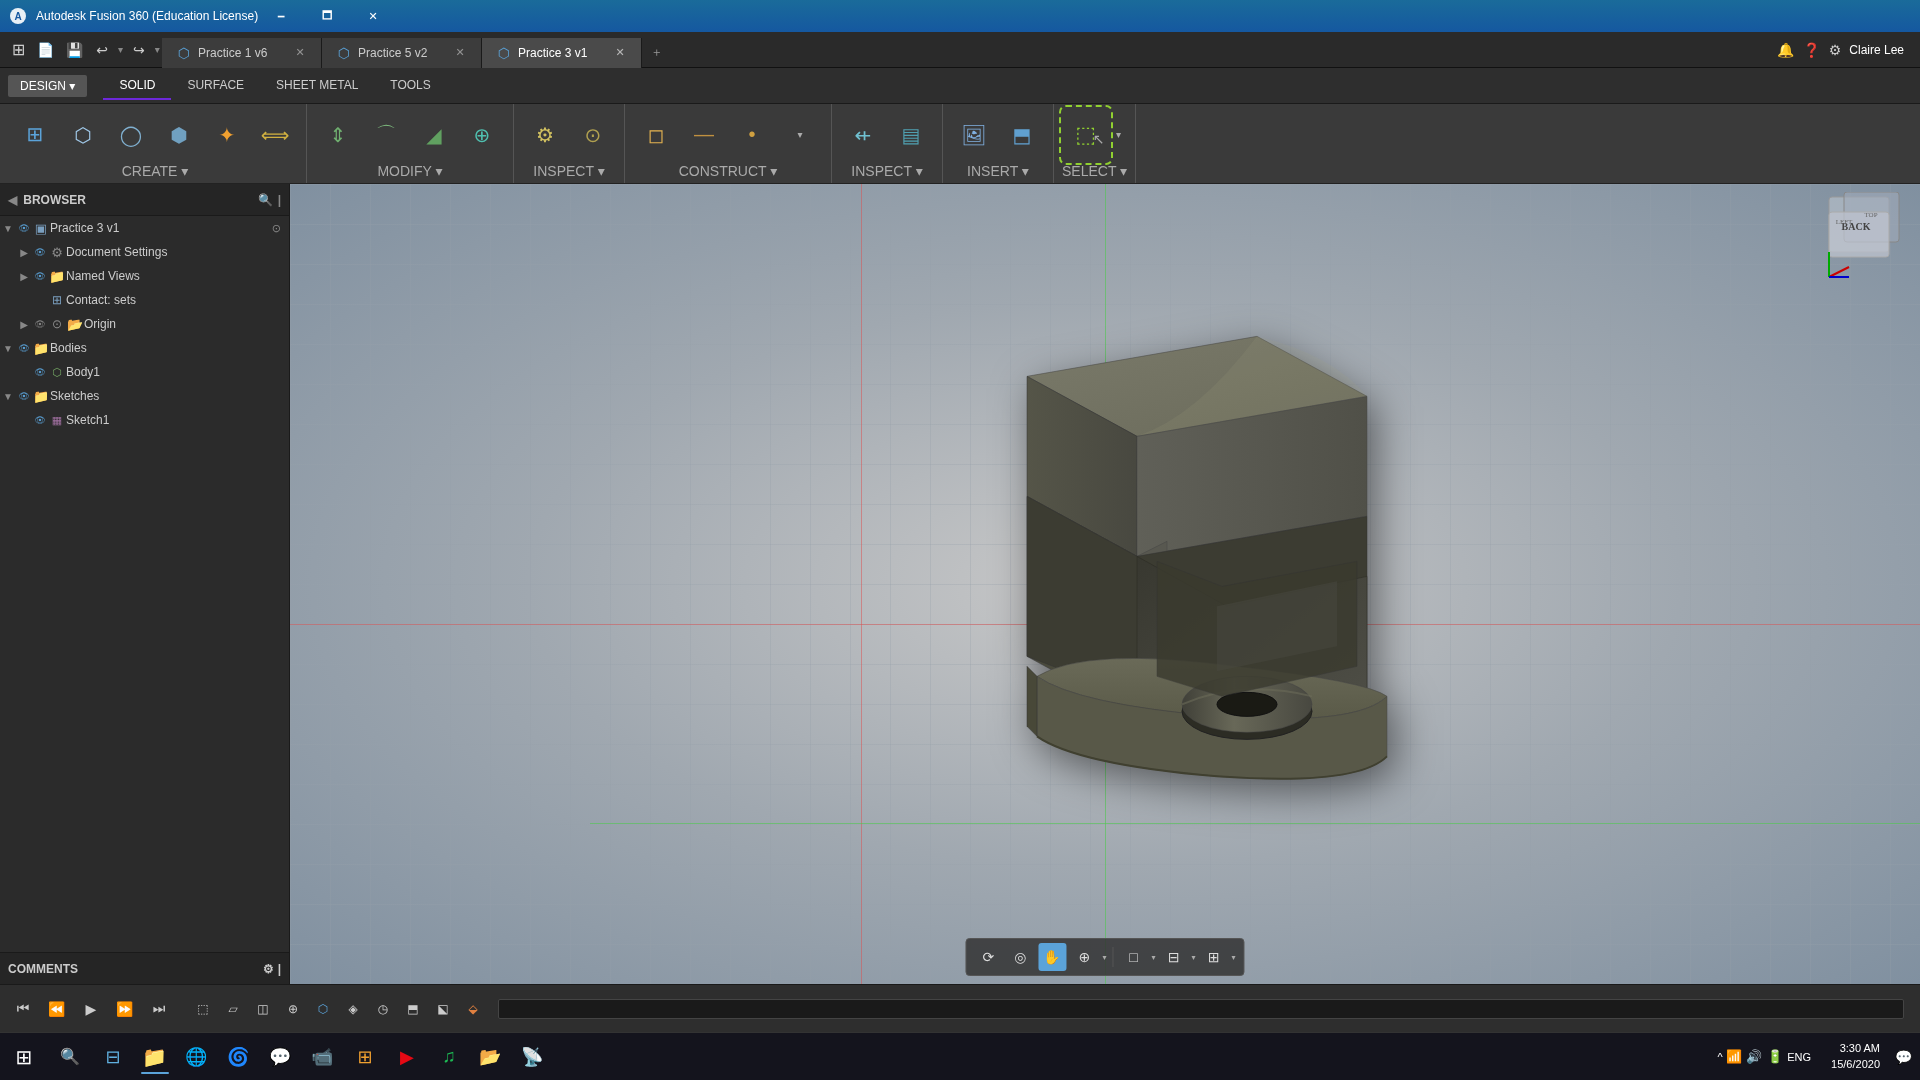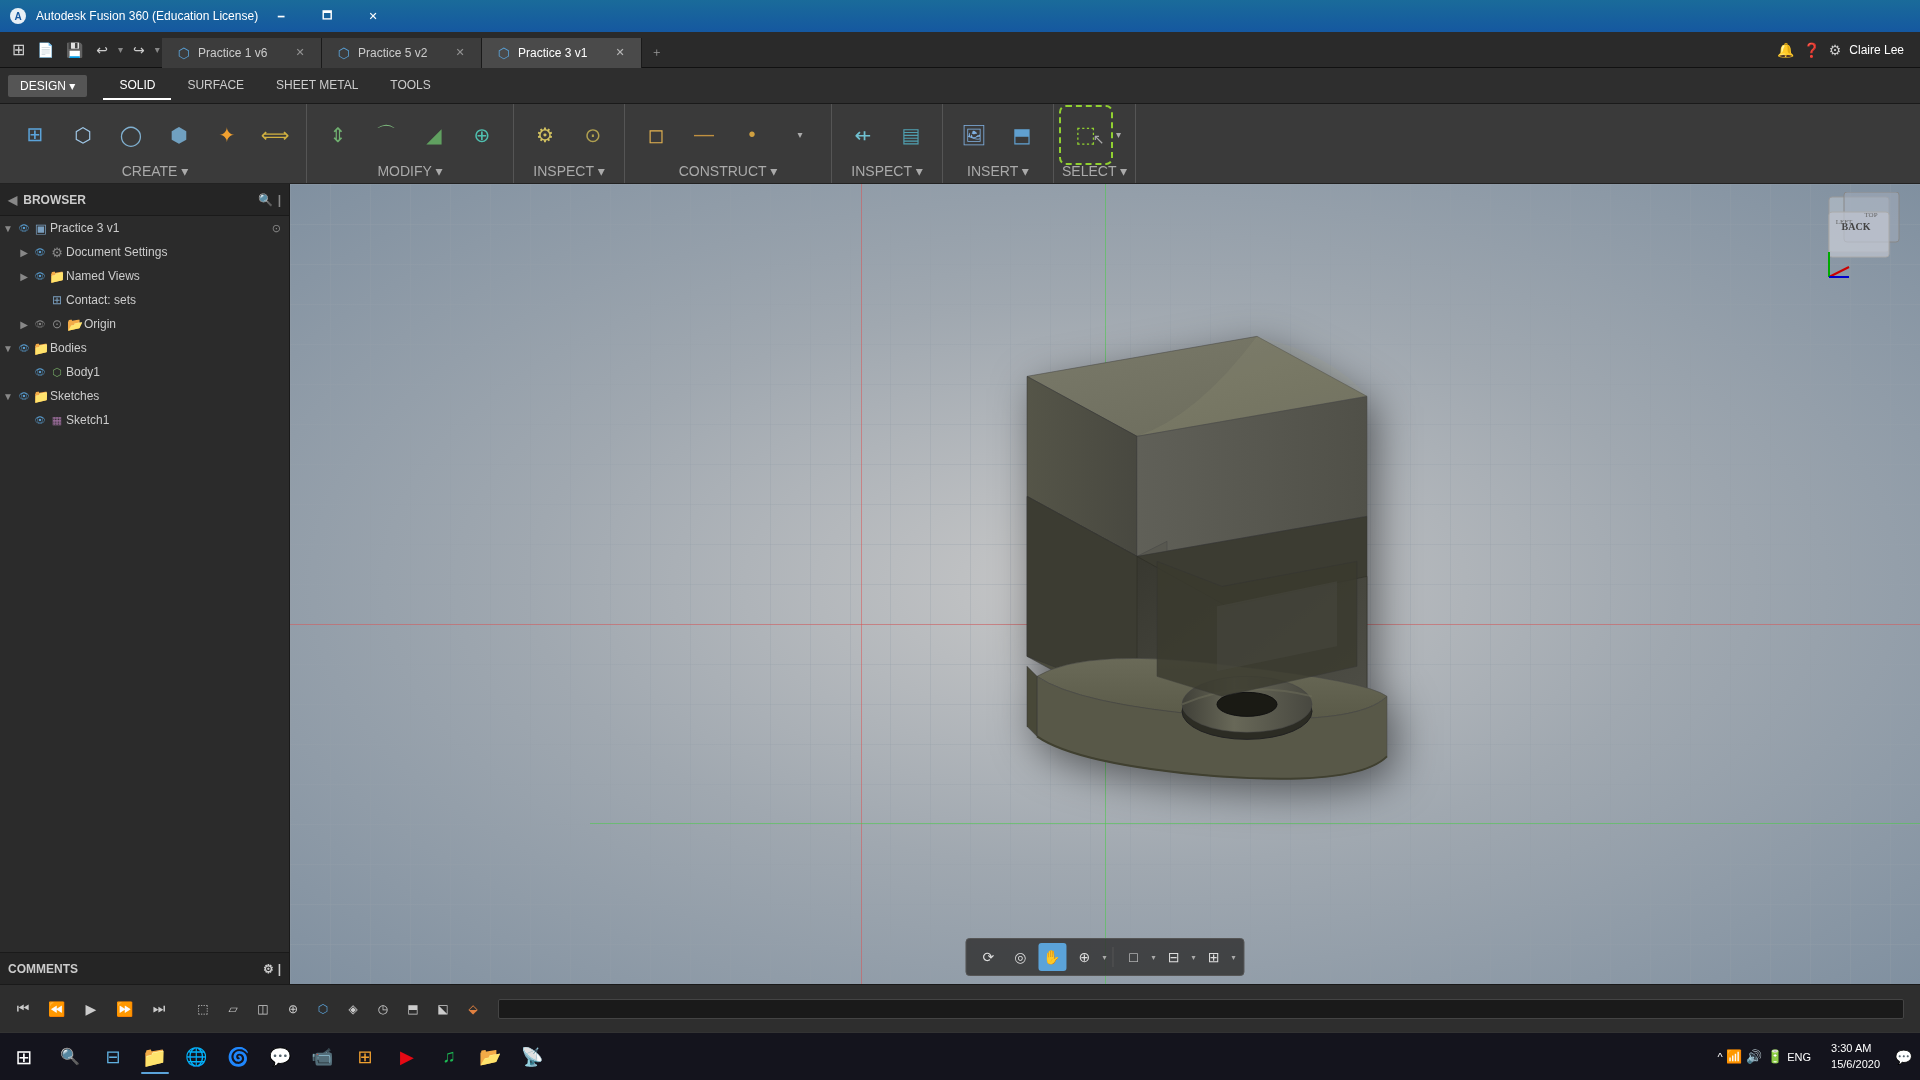--- a/index.html
+++ b/index.html
@@ -63,21 +63,21 @@
     }
     .toolbar-tab {
       padding: 6px 16px;
       color: #ccc;
       cursor: pointer;
       font-size: 12px;
       border-bottom: 2px solid transparent;
     }
     .toolbar-tab.active {
       color: white;
-      border-bottom: 2px solid #ffffff;
+      border-bottom: 2px solid #6d28d9;
     }
 
     
     #ribbon {
       height: 80px;
       background: #3a3a3a;
       display: flex; align-items: stretch;
       padding: 0 4px;
       border-bottom: 1px solid #222;
     }
@@ -306,21 +306,21 @@
       position: relative;
     }
     .taskbar-spacer { flex: 1; }
     #sys-tray {
       display: flex; align-items: center; gap: 4px;
       padding: 0 12px;
       color: white;
       font-size: 11px;
     }
     #clock {
-      text-align: left;
+      text-align: right;
       line-height: 1.4;
       padding: 0 8px;
       cursor: pointer;
       color: white;
       font-size: 11px;
     }
     #taskbar-notif {
       width: 32px; height: 48px;
       display: flex; align-items: center; justify-content: center;
       cursor: pointer;

